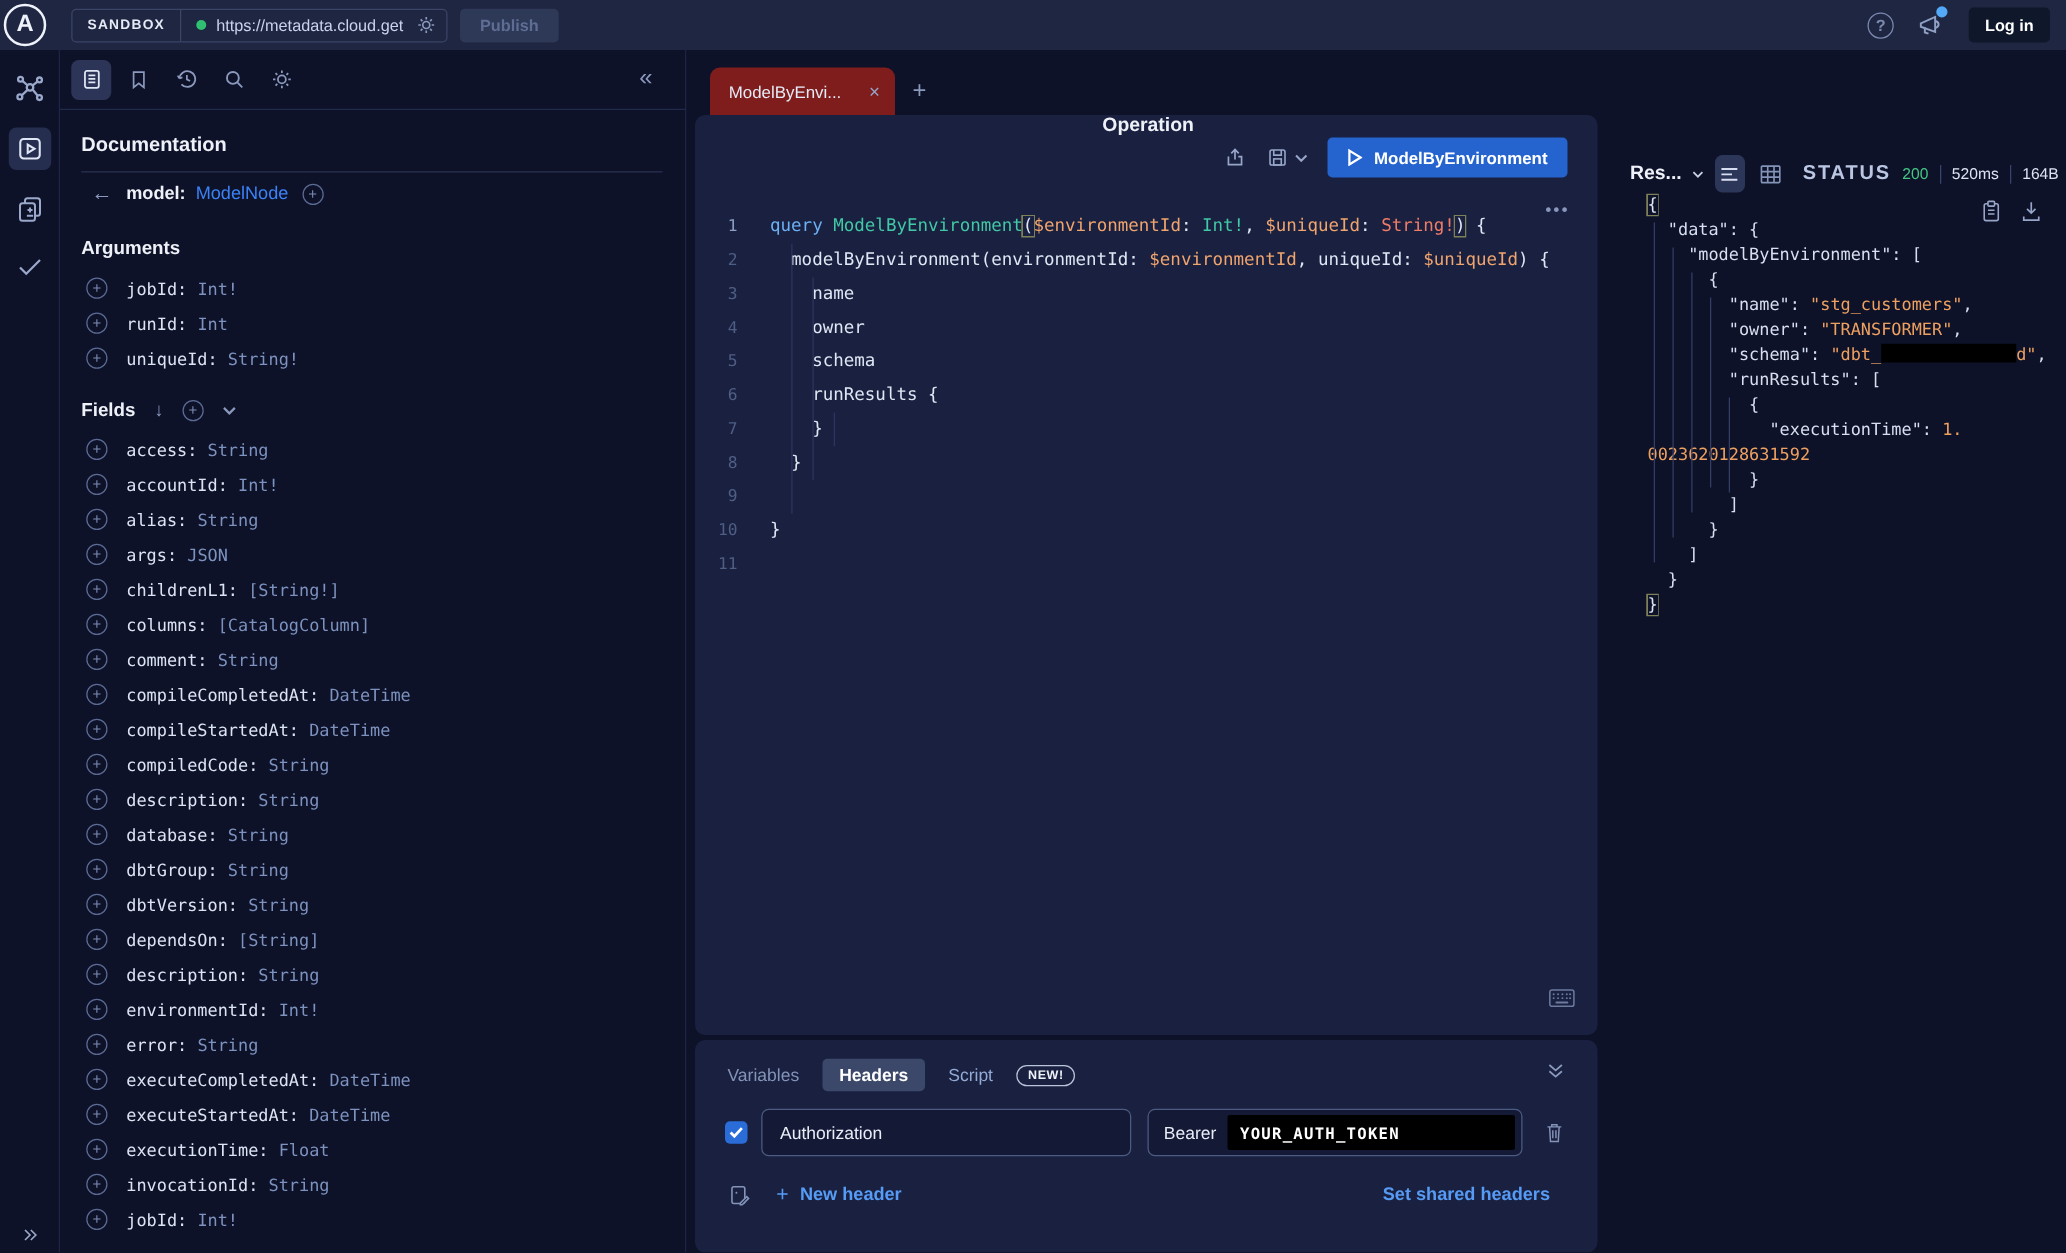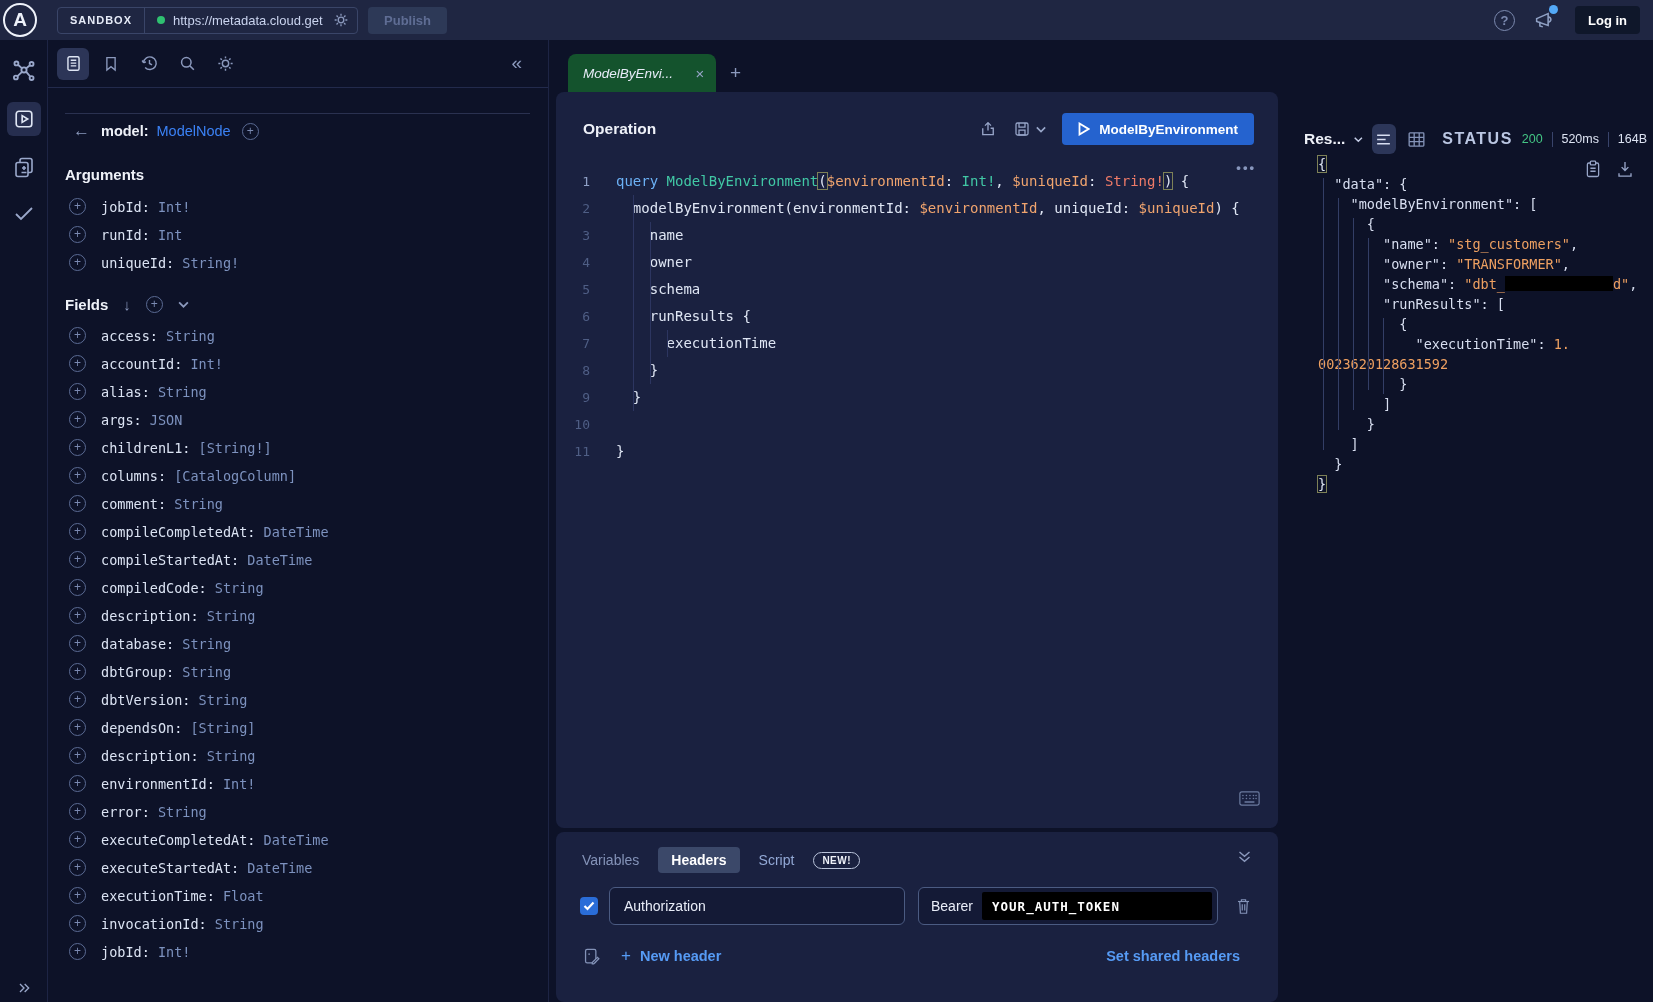--- a/index.html
+++ b/index.html
@@ -46,26 +46,26 @@
   .doc-row { display:flex; align-items:center; height:28px; gap:15px; padding-left:4px; }
   .plus-circle { width:17px; height:17px; min-width:17px; border:1.4px solid #5b6b94; border-radius:50%; color:#7b8ab2; font-size:12px; line-height:14px; text-align:center; }
   .mono { font-family:"DejaVu Sans Mono",monospace; }
   .f-name { font-size:13.5px; color:#dce4f4; }
   .f-type { font-size:13.5px; color:#7d92bf; }
   .arrow-ico { color:#8b99bd; }
 
   
   .middle { position:absolute; left:556px; top:40px; width:722px; height:962px; }
   .tabstrip { position:relative; height:52px; }
-  .tab { position:absolute; left:12px; top:14px; width:148px; height:38px; background:#14532d; border-radius:8px 8px 0 0; display:flex; align-items:center; padding:0 12px 0 15px;font-style:italic; }
+  .tab { position:absolute; left:12px; top:14px; width:148px; height:38px; background:#7f1d1d; border-radius:8px 8px 0 0; display:flex; align-items:center; padding:0 12px 0 15px; }
   .tab-title { font-size:13.5px; color:#e6ebf7; flex:1; }
   .tab-close { color:#97a5c8; font-size:15px; }
   .newtab { position:absolute; left:174px; top:22px; color:#8b99bd; font-size:19px; }
   .opcard { position:absolute; left:0; top:52px; width:722px; height:736px; background:#1a2140; border-radius:8px; overflow:hidden; }
-  .op-header { height:74px; display:flex; align-items:center; padding:0 24px 0 27px; }
+  .op-header { height:74px; display:flex; align-items:center; padding:0 24px 0 27px;flex-direction:column; }
   .op-title { font-size:15.5px; font-weight:bold; color:#eef1f8; }
   .op-actions { margin-left:auto; display:flex; align-items:center; gap:16px; color:#97a5c8; }
   .save-grp { display:flex; align-items:center; gap:5px; }
   .run-btn { height:32px; background:#2563cf; border-radius:4px; display:flex; align-items:center; gap:9px; padding:0 16px; color:#fff; font-weight:bold; font-size:13.5px; }
   .editor { display:flex; position:relative; padding-top:2px; }
   .gutter { width:44px; text-align:right; }
   .gutter div { height:27px; line-height:27px; font-family:"DejaVu Sans Mono",monospace; font-size:13px; color:#4f5e85; padding-right:10px; }
   .gutter div.cur { color:#8fa0c6; }
   .code { position:relative; padding-left:16px; }
   .code .cl { height:27px; line-height:27px; font-family:"DejaVu Sans Mono",monospace; font-size:14px; white-space:pre; }
@@ -211,20 +211,21 @@
     </span>
     <span class="dico">
       <svg width="19" height="19" viewBox="0 0 24 24" fill="none" stroke="currentColor" stroke-width="1.8">
           <circle cx="12" cy="12" r="4"></circle>
           <path d="M12 3v2.5M12 18.5V21M3 12h2.5M18.5 12H21M5.6 5.6l1.8 1.8M16.6 16.6l1.8 1.8M18.4 5.6l-1.8 1.8M7.4 16.6l-1.8 1.8"></path>
         </svg>
     </span>
     <span class="docs-collapse">«</span>
   </div>
   <div class="docs-body">
+    <div class="docs-title">Documentation</div>
     <div class="docs-div"></div>
     <div class="model-row">
       <span class="arrow-ico" style="font-size:17px;">←</span>
       <span class="model-label">model:</span>
       <span class="model-type" style="margin-left:-3px;">ModelNode</span>
       <span class="plus-circle">+</span>
     </div>
     <div class="sec-title">Arguments</div>
     <div id="args-list">
         <div class="doc-row">
@@ -397,21 +398,20 @@
       <div class="code" id="code-lines">
         <div class="guide" style="left:33px; top:27px; height:216px;"></div>
         <div class="guide" style="left:50px; top:54px; height:162px;"></div>
         <div class="guide" style="left:67px; top:162px; height:27px;"></div>
       <div class="cl"><span class="seg-k">query </span><span class="seg-o">ModelByEnvironment</span><span class="seg-bx">(</span><span class="seg-v">$environmentId</span><span class="seg-p">: </span><span class="seg-t">Int!</span><span class="seg-p">, </span><span class="seg-v">$uniqueId</span><span class="seg-p">: </span><span class="seg-s">String!</span><span class="seg-bx">)</span><span class="seg-p"> {</span></div>
           <div class="cl"><span class="seg-p">  modelByEnvironment(environmentId: </span><span class="seg-v">$environmentId</span><span class="seg-p">, uniqueId: </span><span class="seg-v">$uniqueId</span><span class="seg-p">) {</span></div>
           <div class="cl"><span class="seg-p">    name</span></div>
           <div class="cl"><span class="seg-p">    owner</span></div>
           <div class="cl"><span class="seg-p">    schema</span></div>
           <div class="cl"><span class="seg-p">    runResults {</span></div>
-          <div class="cl"><span class="seg-p">      executionTime</span></div>
           <div class="cl"><span class="seg-p">    }</span></div>
           <div class="cl"><span class="seg-p">  }</span></div>
           <div class="cl"></div>
           <div class="cl"><span class="seg-p">}</span></div>
         </div>
     </div>
     <div class="op-dots">•••</div>
     <span class="kbd-ico">
       <svg width="21" height="15" viewBox="0 0 24 17" fill="none" stroke="currentColor" stroke-width="1.4">
           <rect x="1" y="1" width="22" height="15" rx="2"></rect>

